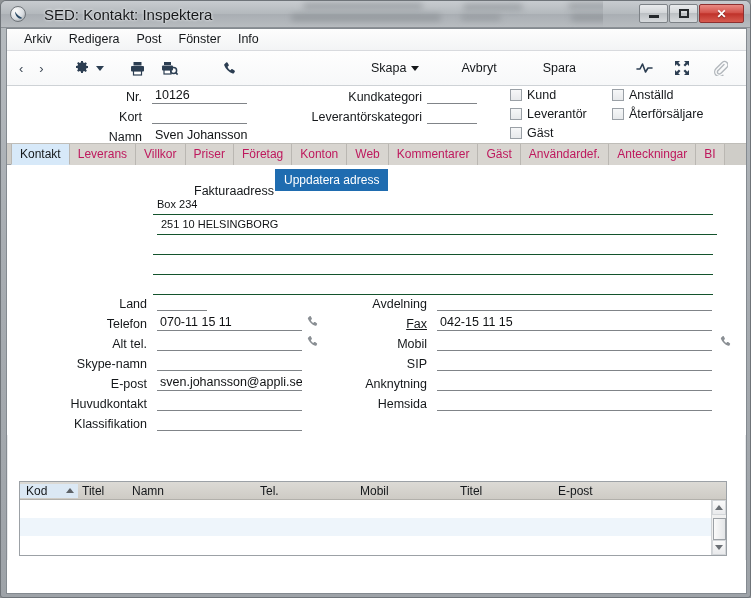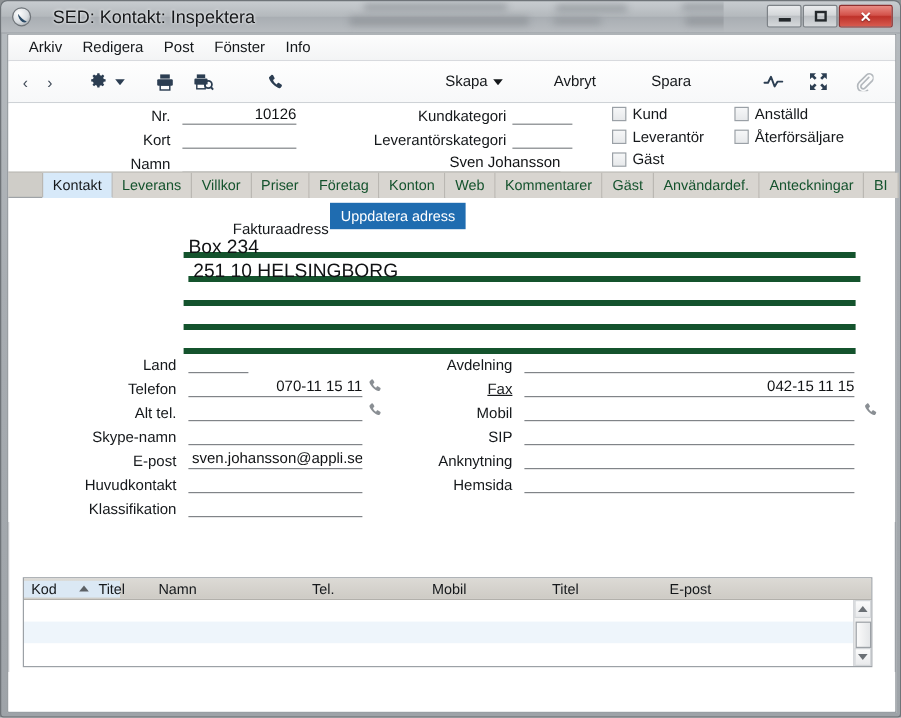--- a/index.html
+++ b/index.html
@@ -122,42 +122,42 @@
 
   
   .header-area { position: relative; height: 57px; background: #fff; }
   .fld-label {
     position: absolute; text-align: right;
     font-size: 12.5px; color: #15181b; white-space: nowrap;
   }
   .fld-line {
     position: absolute; border-bottom: 1px solid #808488;
     height: 16px; font-size: 12.5px; color: #101214;
-    padding-left: 3px; white-space: nowrap; overflow: hidden; text-align: right;
+    padding-left: 3px; white-space: nowrap; overflow: hidden;
   }
   .cb-row { position: absolute; display: flex; align-items: center; gap: 5px; font-size: 12.5px; color:#15181b; white-space: nowrap;}
   .cbox {
     width: 12px; height: 12px; border: 1px solid #9aa0a6;
     background: linear-gradient(to bottom,#f6f7f8,#e7e9eb);
     display: inline-block;
   }
 
   
   .tabstrip {
     position: relative; height: 22px;
     background: #cfcdc8;
     border-top: 1px solid #bfbdb8;
     border-bottom: 1px solid #9fa3a7;
     display: flex; align-items: flex-start;
-    padding-left: 28px;
+    padding-left: 4px;
   }
   .tab {
     height: 21px; line-height: 21px;
     padding: 0 8px;
-    font-size: 12px; color: #14532d;
+    font-size: 12px; color: #be185d;
     background: #d8d5d0;
     border-right: 1px solid #bab7b2;
     white-space: nowrap; cursor: default;
   }
   .tab:first-child { border-left: 1px solid #bab7b2; }
   .tab.active {
     background: #d7e9f9;
     color: #15181b;
     border-bottom: 1px solid #d7e9f9;
   }
@@ -167,22 +167,22 @@
   .tabpage { position: relative; height: 270px; background: #fff; }
 
   .btn-primary {
     position: absolute;
     background: #1f6cb0; color: #fff;
     font-size: 12px; padding: 4px 9px;
     border: none; cursor: default; white-space: nowrap;
   }
   .plain-label { position: absolute; font-size: 12.5px; color: #15181b; white-space: nowrap; }
   .addr-line {
-    position: absolute; border-bottom: 5px solid #14532d;
-    height: 17px; font-size: 16px; color: #101214;
+    position: absolute; border-bottom: 1px solid #14532d;
+    height: 17px; font-size: 11px; color: #101214;
     padding-left: 4px; white-space: nowrap;
   }
   .phone-ic { position: absolute; color: #8a8f94; }
 
   
   .grid-wrap {
     position: absolute; left: 12px; top: 452px;
     width: 708px; height: 75px;
     border: 1px solid #9ca1a6;
     background: #fff;
@@ -453,21 +453,21 @@
 
       <div class="fld-label" style="left:315px;top:212px;width:105px;">Anknytning</div>
       <div class="fld-line" style="left:430px;top:210px;width:275px;"></div>
 
       <div class="fld-label" style="left:325px;top:232px;width:95px;">Hemsida</div>
       <div class="fld-line" style="left:430px;top:230px;width:275px;"></div>
     </div>
 
     <div class="grid-wrap">
       <div class="grid-head">
-        <div class="gh sorted" style="left:0px;width:80px;padding-left:6px;">Kod</div>
+        <div class="gh sorted" style="left:0px;width:58px;padding-left:6px;">Kod</div>
         <div class="sort-arrow" style="left:46px;"></div>
         <div class="gh" style="left:62px;">Titel</div>
         <div class="gh" style="left:112px;">Namn</div>
         <div class="gh" style="left:240px;">Tel.</div>
         <div class="gh" style="left:340px;">Mobil</div>
         <div class="gh" style="left:440px;">Titel</div>
         <div class="gh" style="left:538px;">E-post</div>
       </div>
       <div class="grid-body">
         <div class="grow"></div>

